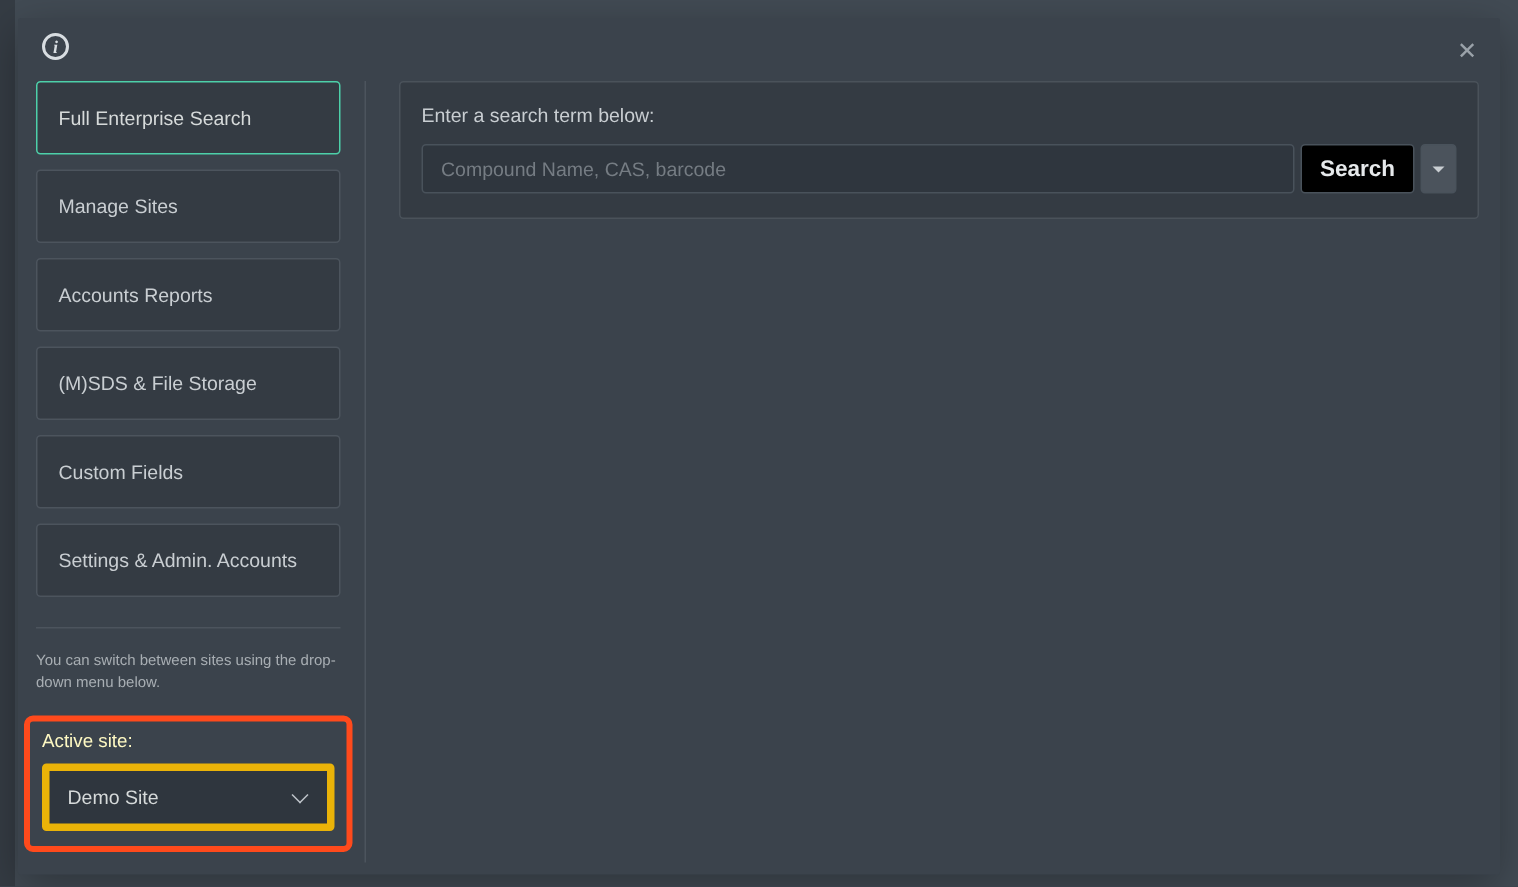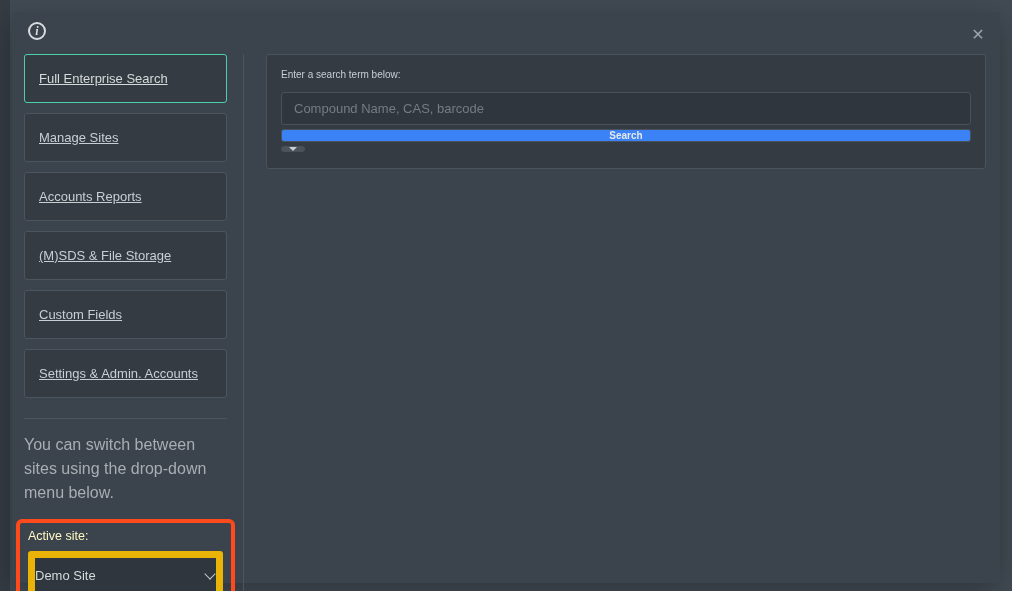--- a/index.html
+++ b/index.html
@@ -88,52 +88,51 @@
     }
     .nav-item {
       background: #343b43;
       border: 1px solid #4c545d;
       color: #c9ced2;
       font-size: 13px;
       padding: 16px 14px;
       border-radius: 3px;
       margin-bottom: 10px;
       cursor: pointer;
-      text-decoration: underline;
     }
     .nav-item.active {
       border: 1px solid #4dd0a9;
       color: #d6dada;
     }
     .sidebar-divider {
       border-top: 1px solid #4c545d;
       margin: 10px 0 14px 0;
     }
     .site-text {
       color: #a8aeb3;
-      font-size: 16px;
+      font-size: 10px;
       line-height: 1.5;
       margin-bottom: 14px;
     }
     .highlight-box {
       border: 4px solid #ff4a1c;
       border-radius: 6px;
       padding: 6px 8px 10px 8px;
       margin: 0 -8px -6px -8px;
     }
     .active-label {
       color: #fef9c3;
       font-size: 12.5px;
       margin-bottom: 8px;
     }
     .site-select {
       background: #2f363e;
-      border: 7px solid #eab308;
-      border-radius: 3px;
-      padding: 10px 0;
+      border: 5px solid #eab308;
+      border-radius: 3px;
+      padding: 10px 12px;
       color: #d6dada;
       font-size: 13px;
       display: flex;
       justify-content: space-between;
       align-items: center;
       cursor: pointer;
     }
     .chevron-down {
       width: 10px;
       height: 10px;
@@ -155,47 +154,46 @@
       flex: 1;
     }
     .search-panel {
       background: #343b43;
       border: 1px solid #4a525a;
       border-radius: 3px;
       padding: 14px 14px 16px 14px;
     }
     .search-label {
       color: #c9ced2;
-      font-size: 10px;
+      font-size: 13px;
       margin-bottom: 12px;
     }
     .search-row {
       display: flex;
       align-items: stretch;
       gap: 4px;
-      flex-direction: column;
     }
     .search-input {
       flex: 1;
       background: #2f363e;
       border: 1px solid #49525b;
       border-radius: 3px;
       padding: 8px 12px;
       color: #ccc;
       font-size: 13px;
       outline: none;
     }
     .search-input::placeholder { color: #757c83; }
     .search-btn {
-      background: #3b82f6;
+      background: #000000;
       color: #e6e9eb;
       border: 1px solid #49525b;
       border-radius: 3px;
-      padding: 0 27px;
-      font-size: 10px;
+      padding: 0 12px;
+      font-size: 15px;
       font-weight: 600;
       cursor: pointer;
     }
     .search-caret {
       background: #4b535c;
       border: 1px solid #49525b;
       border-radius: 3px;
       width: 24px;
       display: flex;
       align-items: center;

